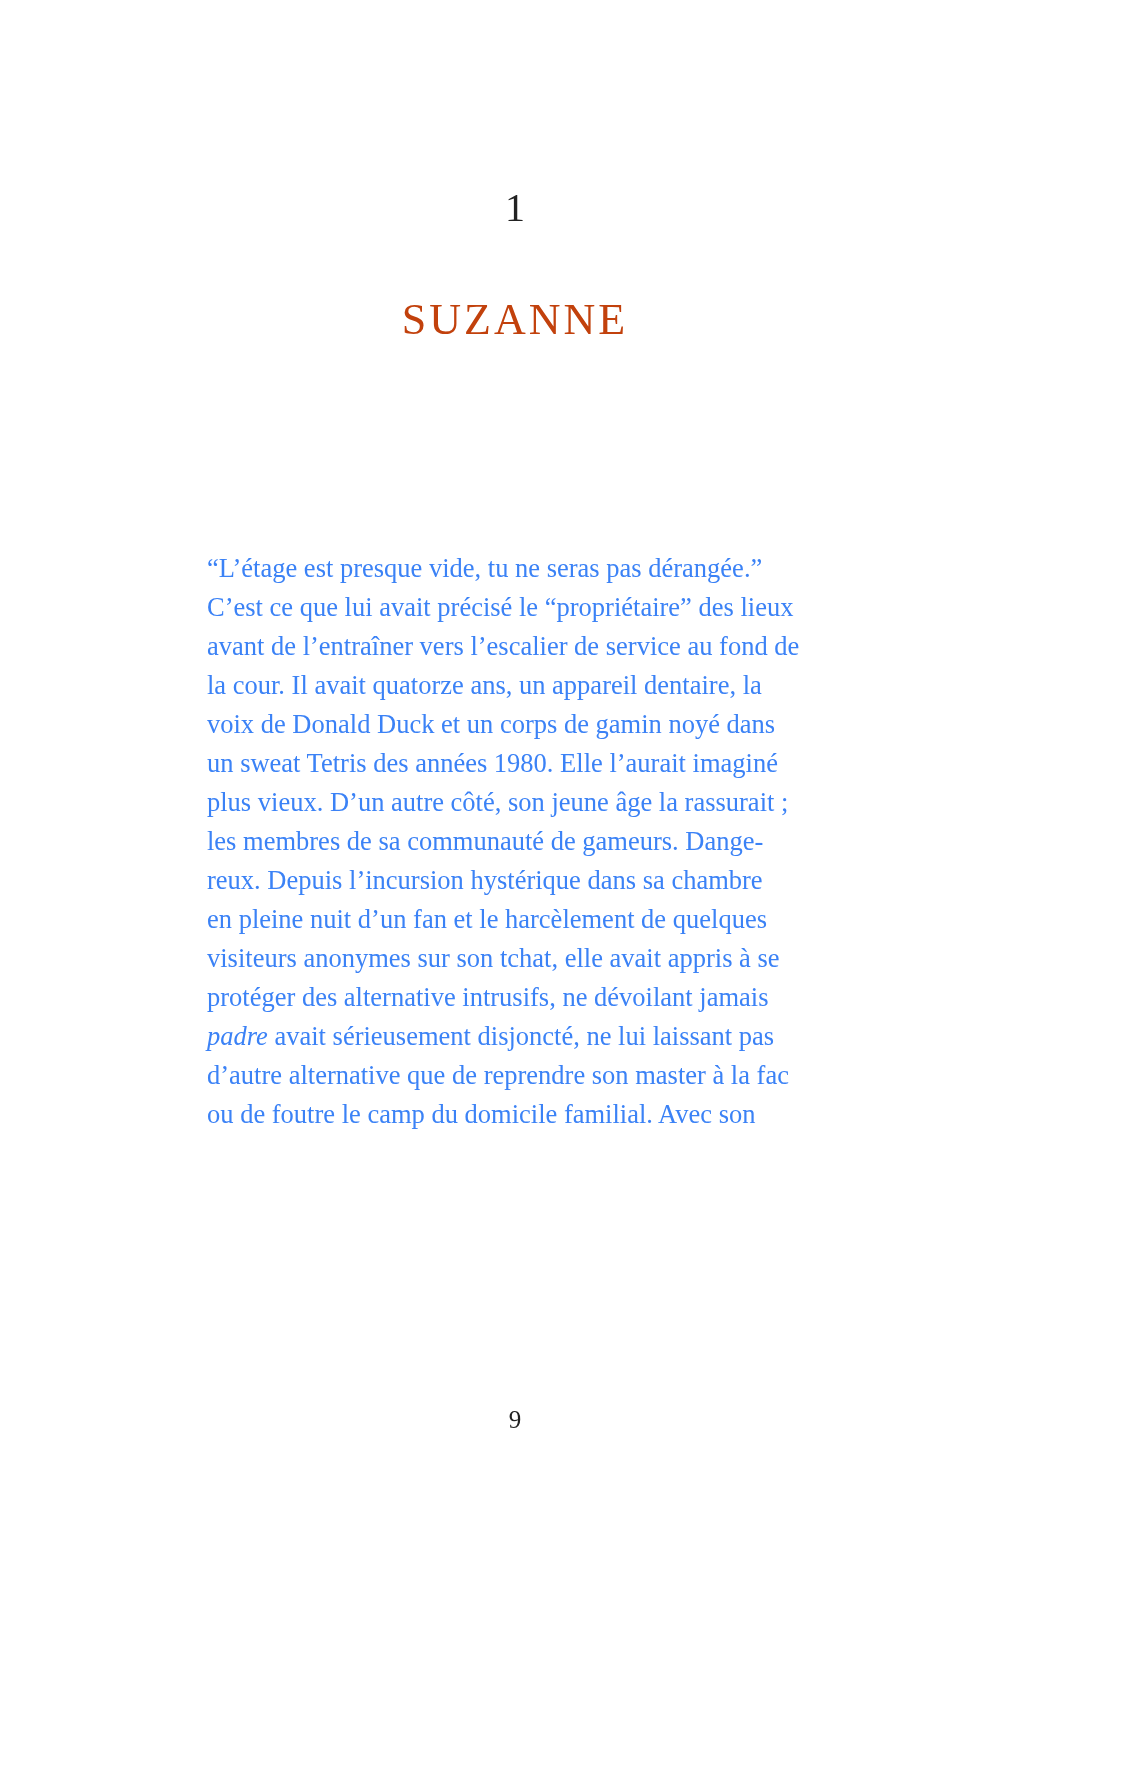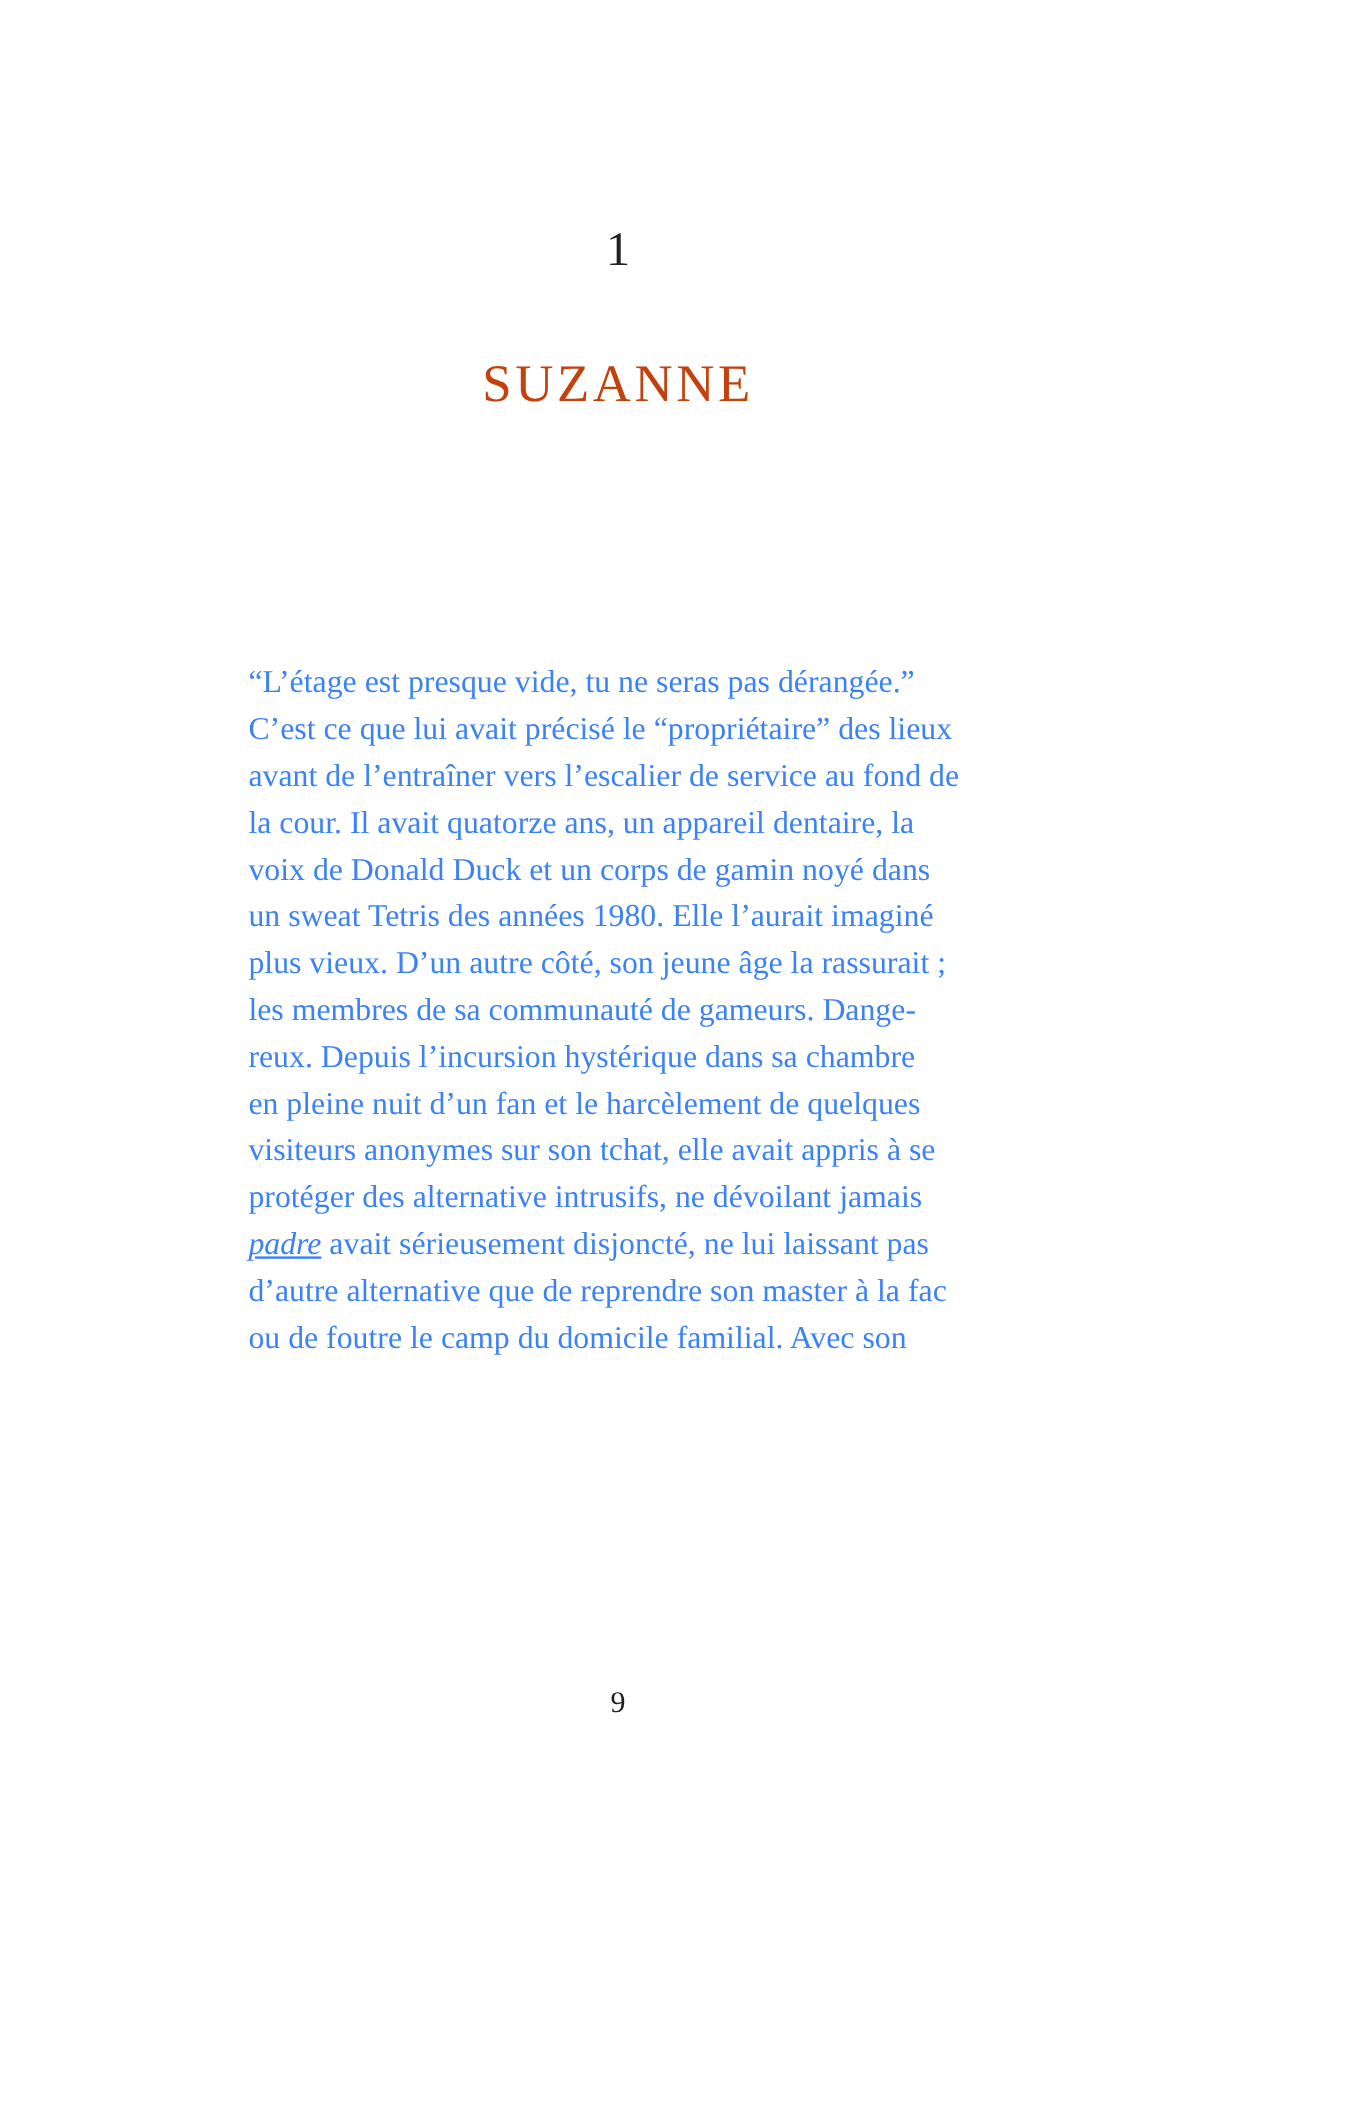--- a/index.html
+++ b/index.html
@@ -53,21 +53,20 @@
     font-size: 26.5px;
     line-height: 39px;
     color: #3b82f6;
     margin-left: 10px;
   }
   .body-line {
     white-space: pre;
   }
   .italic {
     font-style: italic;
-    text-decoration: underline;
   }
   .page-number {
     position: absolute;
     top: 1406px;
     left: 0;
     width: 100%;
     text-align: center;
     font-size: 25px;
     color: #222222;
   }

